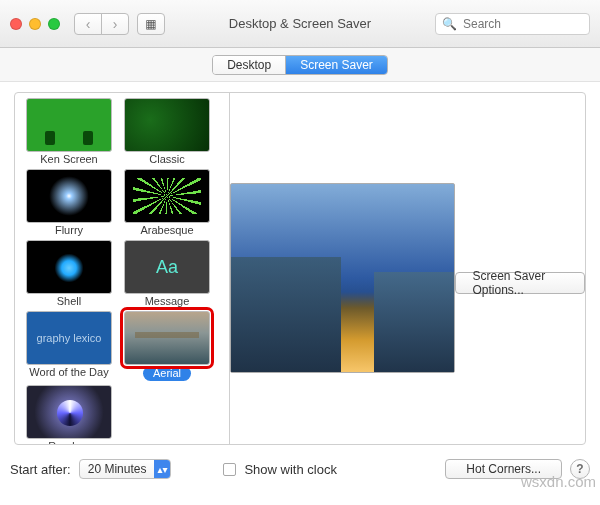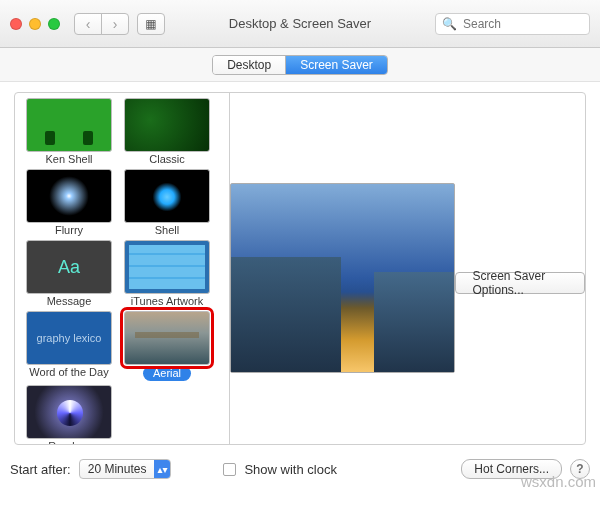--- a/index.html
+++ b/index.html
@@ -84,22 +84,22 @@
   }
   .lbl{font-size:13px;color:#333;}
   .select{
     height:20px;background:linear-gradient(#fff,#f2f2f2);border:1px solid #c0c0c0;border-radius:4px;
     display:flex;align-items:center;overflow:hidden;
   }
   .select .val{padding:0 8px;font-size:12px;text-align:center;}
   .select .ar{width:16px;background:#3f86ed;color:#fff;display:flex;align-items:center;justify-content:center;height:100%;font-size:10px;flex-direction:column;line-height:5px;}
   .checkbox{width:13px;height:13px;border:1px solid #a8a8a8;border-radius:2px;background:#fff;}
   .btn{
-    height:20px;padding:0 12px;background:linear-gradient(#fff,#f1f1f1);
-    border:1px solid #b5b5b5;border-radius:9px;font-size:12px;color:#333;display:flex;align-items:center;
+    height:20px;padding:0 20px;background:linear-gradient(#fff,#f1f1f1);
+    border:1px solid #b5b5b5;border-radius:4px;font-size:12px;color:#333;display:flex;align-items:center;
   }
   .helpbtn{width:20px;height:20px;border-radius:50%;border:1px solid #b5b5b5;background:linear-gradient(#fff,#f1f1f1);display:flex;align-items:center;justify-content:center;color:#6d6d6d;font-weight:bold;}
   .watermark{position:absolute;right:4px;bottom:15px;font-size:15px;color:#bbb;}
 
   
   .bg-kb{background:#2aa22a;}
   .bg-kb:before,.bg-kb:after{content:"";position:absolute;width:10px;height:14px;background:#0a4a0a;border-radius:2px;bottom:6px;}
   .bg-kb:before{left:18px;} .bg-kb:after{right:18px;}
   .bg-classic{background:radial-gradient(circle at 30% 40%,#1a6d1a,#063006);}
   .bg-flurry{background:radial-gradient(circle at 50% 50%,#fff 0%,#9cf 6%,#000 40%,#000 100%);}
@@ -152,41 +152,41 @@
     <div class="tab active">Screen Saver</div>
   </div>
 </div>
 
 <div class="content">
   <div class="left">
     <div class="grid">
 
       <div class="thumb">
         <div class="timg bg-kb"></div>
-        <div class="tlabel">Ken Shell</div>
+        <div class="tlabel">Ken Screen</div>
       </div>
       <div class="thumb">
         <div class="timg bg-classic"></div>
         <div class="tlabel">Classic</div>
       </div>
       <div class="thumb">
         <div class="timg bg-flurry"></div>
         <div class="tlabel">Flurry</div>
       </div>
       <div class="thumb">
+        <div class="timg bg-arab"></div>
+        <div class="tlabel">Arabesque</div>
+      </div>
+      <div class="thumb">
         <div class="timg bg-shell"></div>
         <div class="tlabel">Shell</div>
       </div>
       <div class="thumb">
         <div class="timg bg-msg">Aa</div>
         <div class="tlabel">Message</div>
-      </div>
-      <div class="thumb">
-        <div class="timg bg-itunes"></div>
-        <div class="tlabel">iTunes Artwork</div>
       </div>
       <div class="thumb">
         <div class="timg bg-word">
             <span>graphy lexico</span>
           </div>
         <div class="tlabel">Word of the Day</div>
       </div>
       <div class="thumb">
         <div class="timg bg-aerial highlight"></div>
         <div class="tlabel"><span class="pill">Aerial</span></div>

